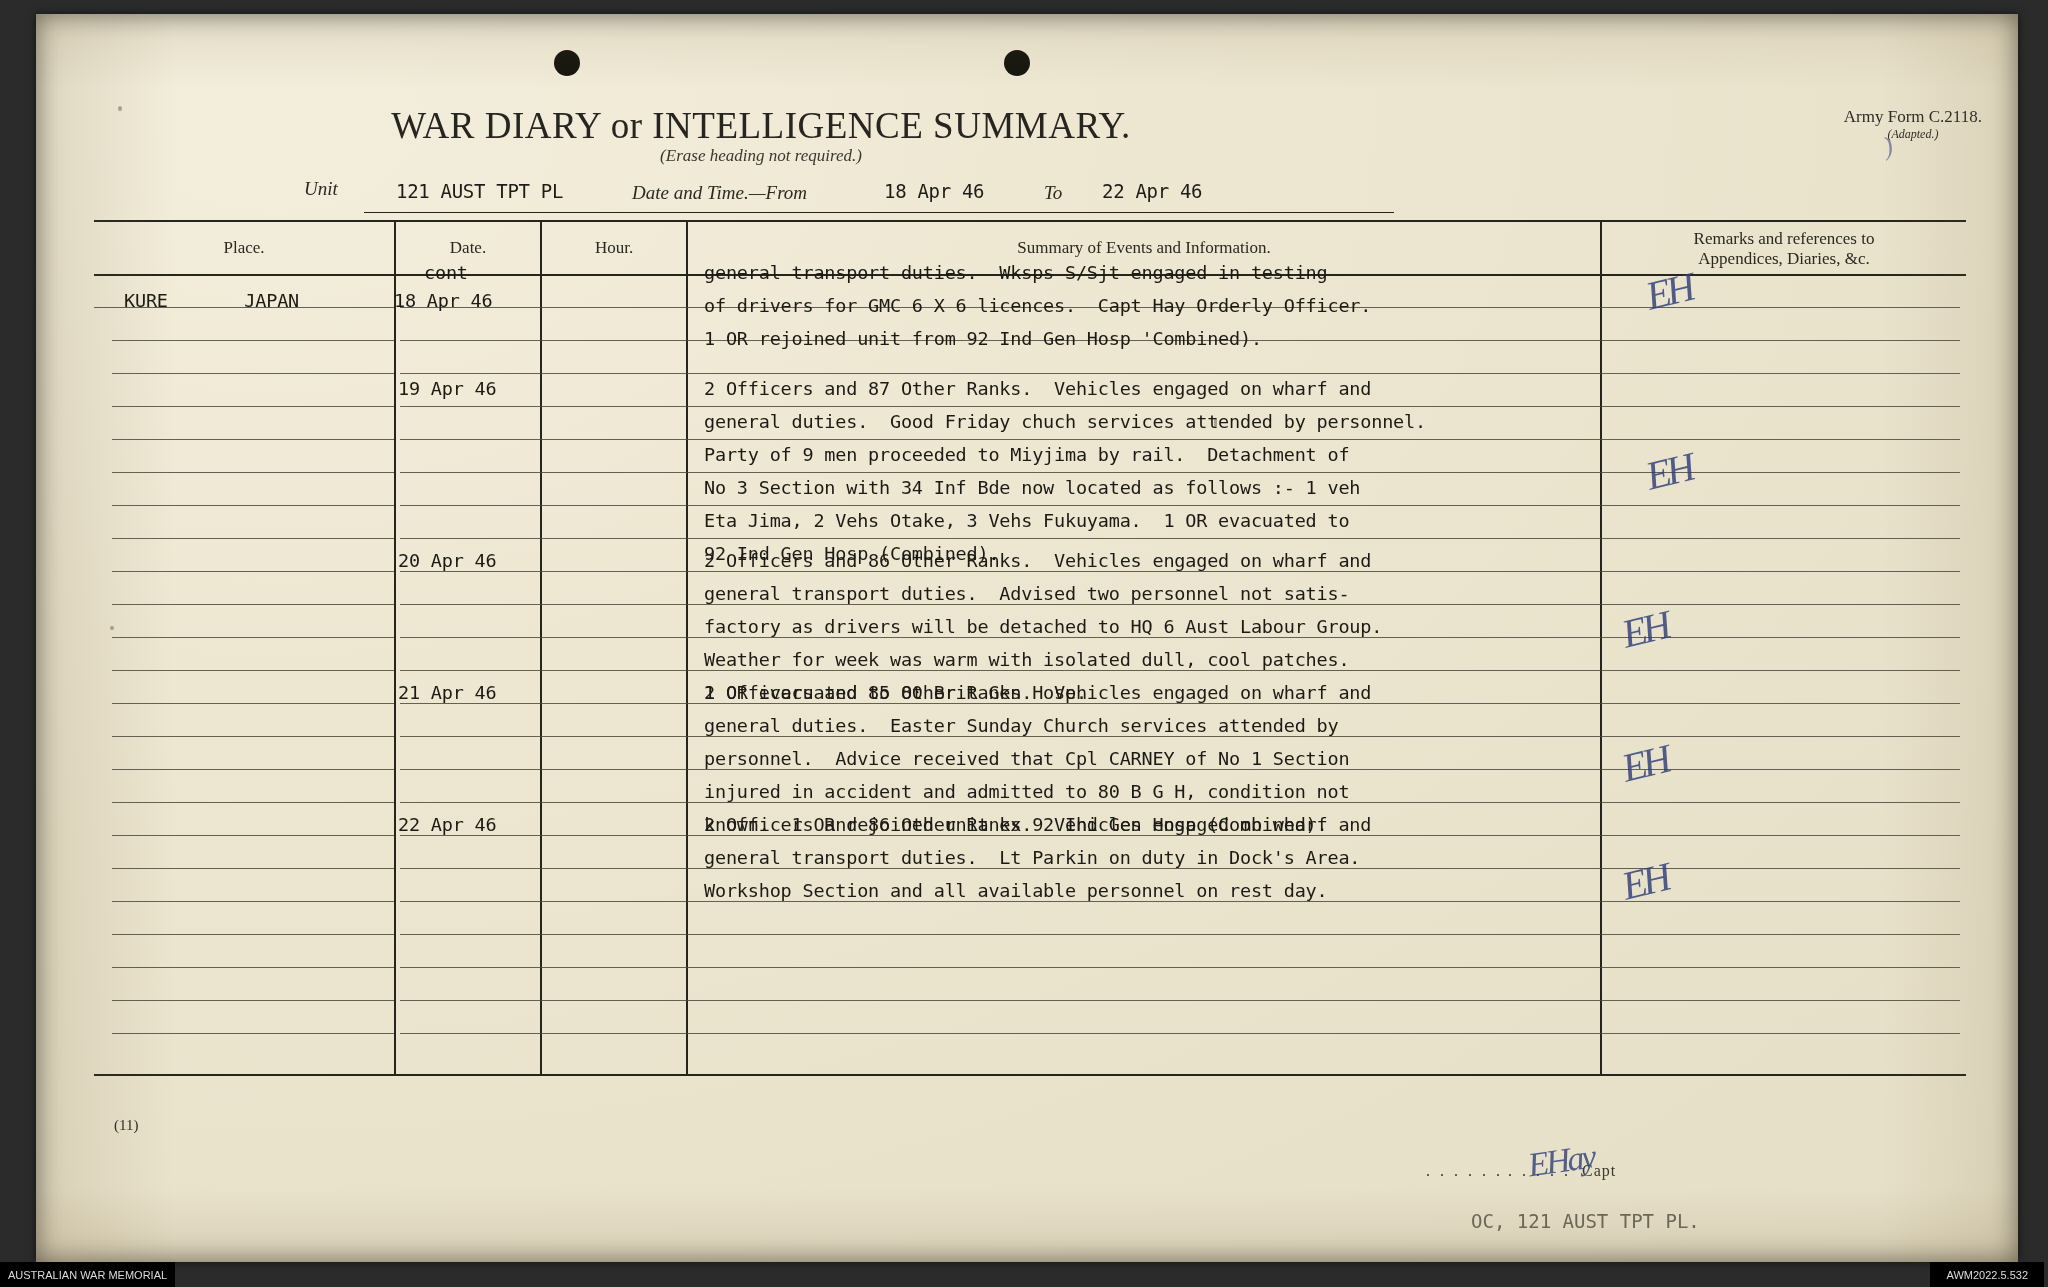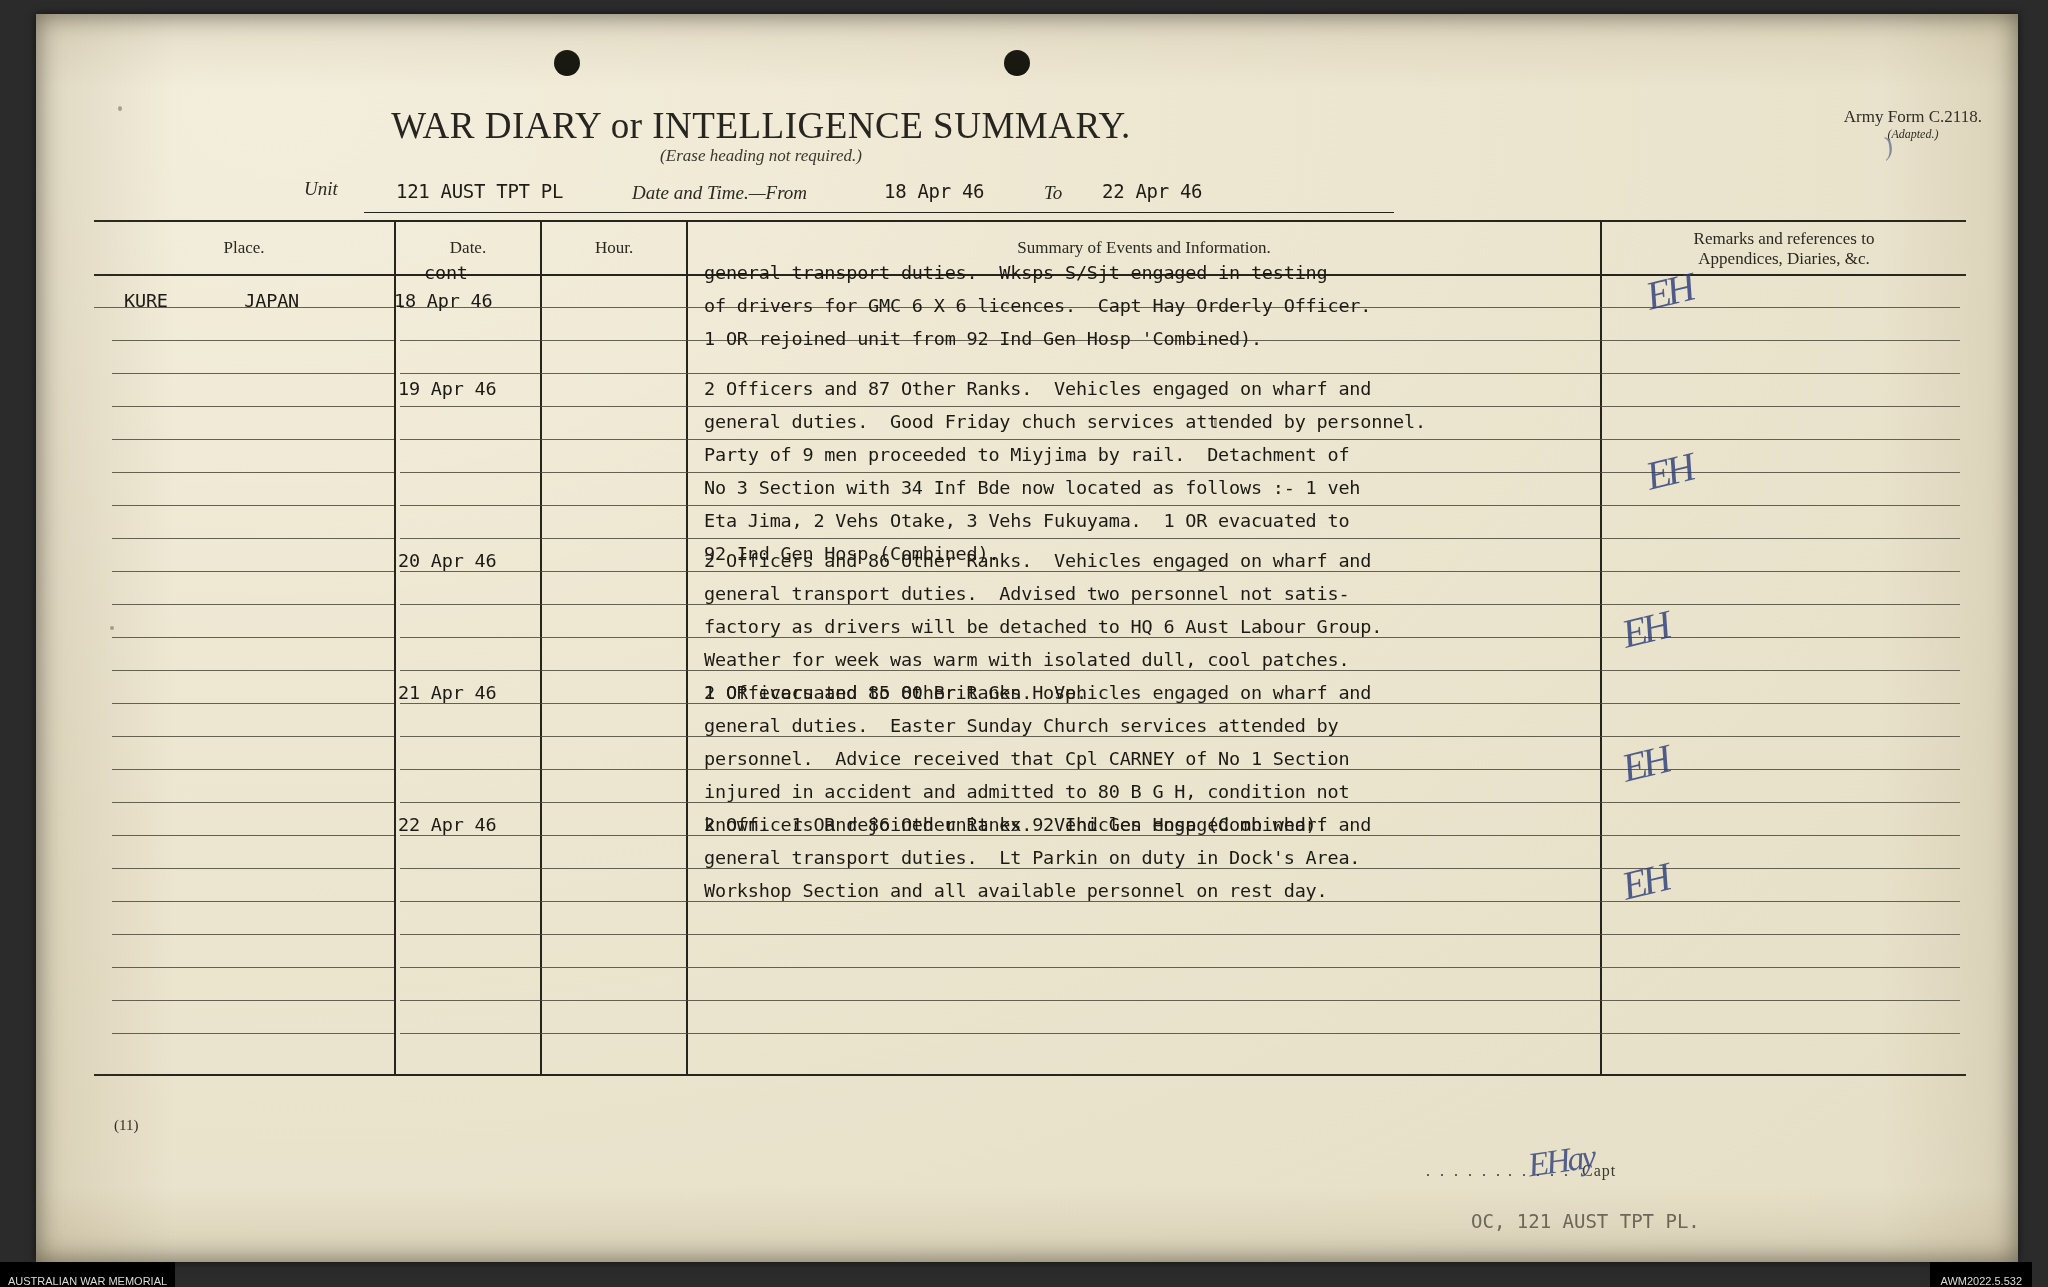--- a/index.html
+++ b/index.html
@@ -204,24 +204,24 @@
   
   #bar-left, #bar-right {
     position: absolute;
     bottom: 0;
     height: 25px;
     background: #000;
     color: #dcdcdc;
     font-family: "Liberation Sans", sans-serif;
     font-size: 11px;
     display: flex;
-    align-items: flex-end;
+    align-items: center;
   }
   #bar-left  { left: 0;  padding: 0 8px; }
-  #bar-right { right: 16px; padding: 0 10px; }
+  #bar-right { right: 4px; padding: 0 16px; }
 
   
   .speck {
     position: absolute;
     background: #8c8467;
     border-radius: 50%;
     opacity: 0.7;
   }
 </style>
 </head>

